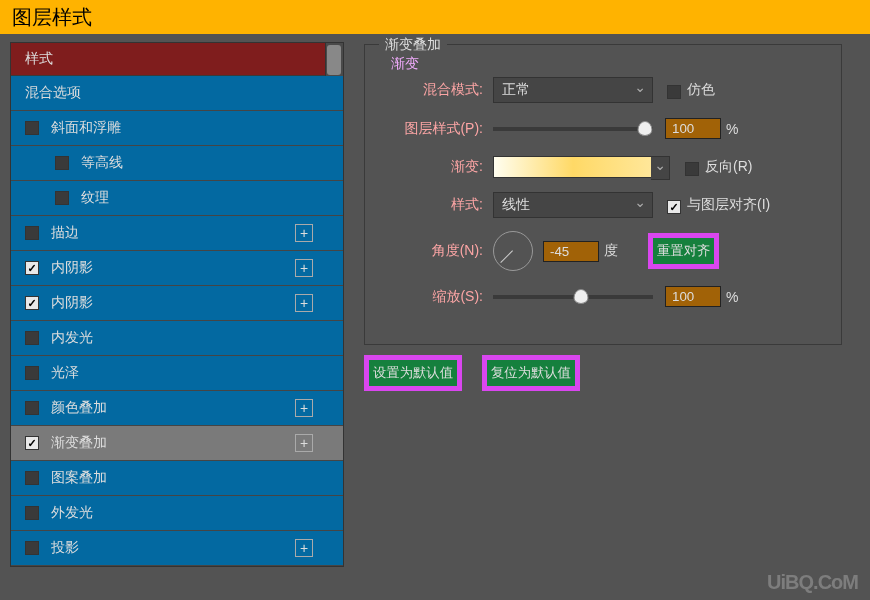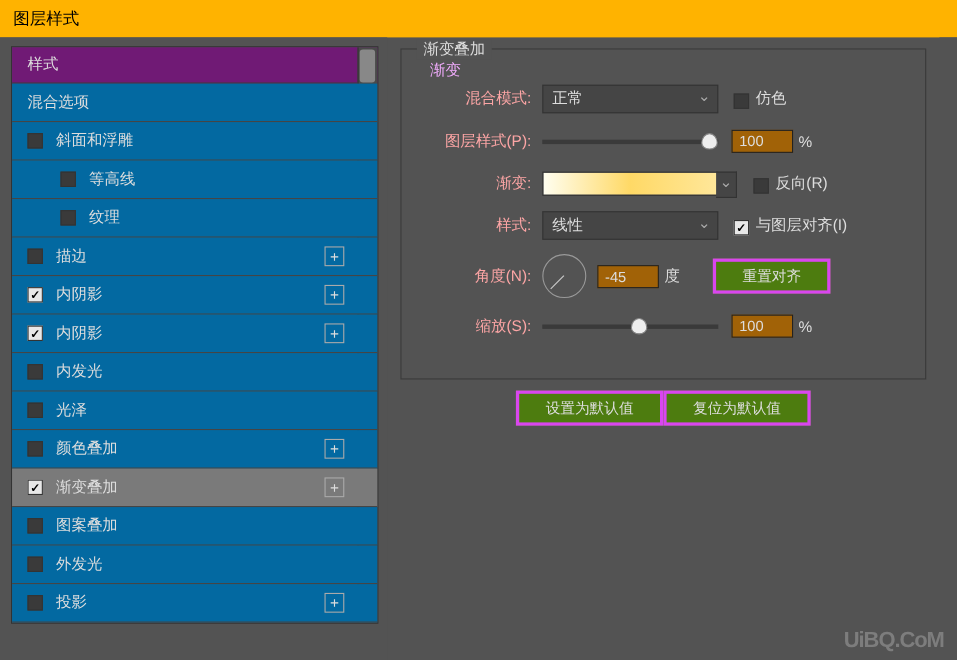--- a/index.html
+++ b/index.html
@@ -1,23 +1,23 @@
 <!DOCTYPE html>
 <html><head>
   <meta charset="utf-8">
   <style>
     * { box-sizing: border-box; margin: 0; padding: 0; }
     body { font-family: "Microsoft YaHei", sans-serif; background: #535353; width: 870px; height: 600px; overflow: hidden; font-size: 14px; color: #ddd; }
-    .title-bar { background: #ffb300; color: #000; padding: 8px 12px; font-size: 15px; height: 34px; display: flex; align-items: center; }
+    .title-bar { background: #ffb300; color: #000; padding: 8px 12px; font-size: 20px; height: 34px; display: flex; align-items: center; }
     .content { display: flex; height: 566px; }
     .sidebar { width: 352px; background: #535353; padding: 8px 0 0 10px; position: relative; }
     .styles-list { border: 1px solid #333; background: #535353; width: 334px; position: relative; }
     .scrollbar-track { position: absolute; right: 0; top: 0; bottom: 0; width: 18px; background: #4a4a4a; border-left: 1px solid #333; }
     .scrollbar-thumb { position: absolute; right: 2px; top: 2px; width: 14px; height: 30px; background: #888; border-radius: 3px; }
-    .style-header { padding: 7px 14px; border-bottom: 1px solid #3a3a3a; background: #701a75; font-size: 14px; }
+    .style-header { padding: 7px 14px; border-bottom: 1px solid #3a3a3a; background: #7f1d1d; font-size: 14px; }
     .style-item { display: flex; align-items: center; padding: 6px 10px 6px 14px; border-bottom: 1px solid #454545; background: #0369a1; min-height: 35px; position: relative; }
     .style-item.selected { background: #7a7a7a; }
     .style-item.indent { padding-left: 44px; }
     .check { width: 14px; height: 14px; border: 1px solid #333; background: #3a3a3a; margin-right: 12px; flex-shrink: 0; display: inline-flex; align-items: center; justify-content: center; }
     .check.checked { background: #e8e8e8; }
     .check.checked::after { content: "✓"; color: #000; font-size: 11px; font-weight: bold; }
     .plus-box { width: 18px; height: 18px; border: 1px solid #aaa; display: flex; align-items: center; justify-content: center; position: absolute; right: 30px; font-size: 14px; color: #ddd; }
     .main-panel { flex: 1; padding: 10px 12px; }
     .fieldset { border: 1px solid #3a3a3a; padding: 14px 18px 22px 18px; position: relative; margin-bottom: 10px; background: #535353; }
     .fieldset-label { position: absolute; top: -9px; left: 14px; background: #535353; padding: 0 6px; font-size: 14px; color: #ddd; }
@@ -29,22 +29,22 @@
     .gradient-preview { width: 160px; height: 22px; background: linear-gradient(to right, #fffef0, #ffd966, #ffe79a); border: 1px solid #333; position: relative; }
     .gradient-preview::after { content: "⌄"; position: absolute; right: -18px; top: 1px; color: #aaa; width: 18px; height: 22px; background: #454545; text-align: center; border: 1px solid #333; border-left: none; top: -1px; }
     .checkbox-inline { display: flex; align-items: flex-end; margin-left: 14px; }
     .checkbox-inline .check { margin-right: 6px; }
     .slider-track { width: 160px; height: 4px; background: #3a3a3a; position: relative; margin-right: 12px; }
     .slider-thumb { width: 15px; height: 15px; background: #eee; border-radius: 50% 50% 50% 50% / 60% 60% 40% 40%; border: 1px solid #888; position: absolute; top: -6px; transform: translateX(-50%); }
     .num-input { background: #a16207; border: 1px solid #222; color: #ddd; padding: 2px 6px; width: 56px; text-align: left; }
     .unit { margin-left: 5px; }
     .angle-dial { width: 40px; height: 40px; border: 1px solid #999; border-radius: 50%; margin-right: 10px; position: relative; }
     .angle-hand { position: absolute; left: 50%; top: 50%; width: 17px; height: 1px; background: #ccc; transform-origin: 0 0; transform: rotate(135deg); }
-    .btn { background: #4d7c0f; border: 3px solid #d946ef; padding: 4px 24px; color: #ddd; cursor: pointer; }
-    .btn-row { display: flex; justify-content: center; margin-top: 10px; }
+    .btn { background: #15803d; border: 5px solid #d946ef; padding: 4px 4px; color: #ddd; cursor: pointer; }
+    .btn-row { display: flex; gap: 20px; margin-top: 10px; }
     .right-rail { width: 16px; background: #535353; position: relative; }
     .watermark { position: absolute; bottom: 6px; right: 12px; font-size: 20px; font-weight: bold; color: #999; opacity: 0.6; letter-spacing: -1px; }
     .inner-sub { margin-top: 18px; }
   </style>
 </head>
 <body>
 
 <div class="title-bar">
   <span>图层样式</span>
 </div>

